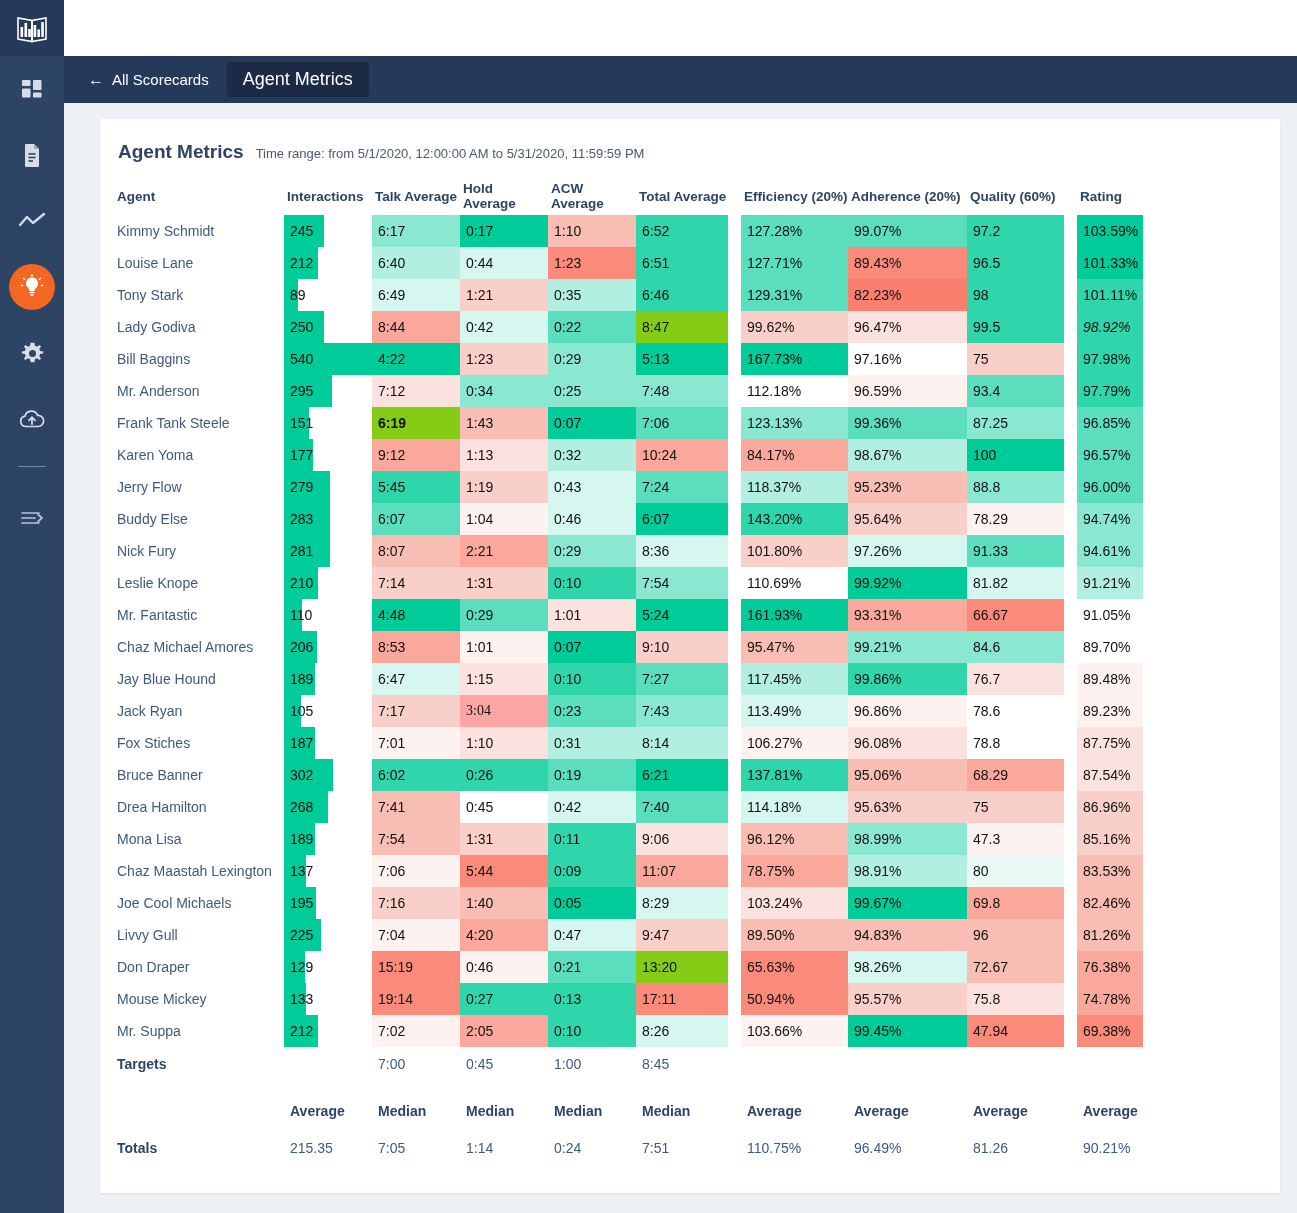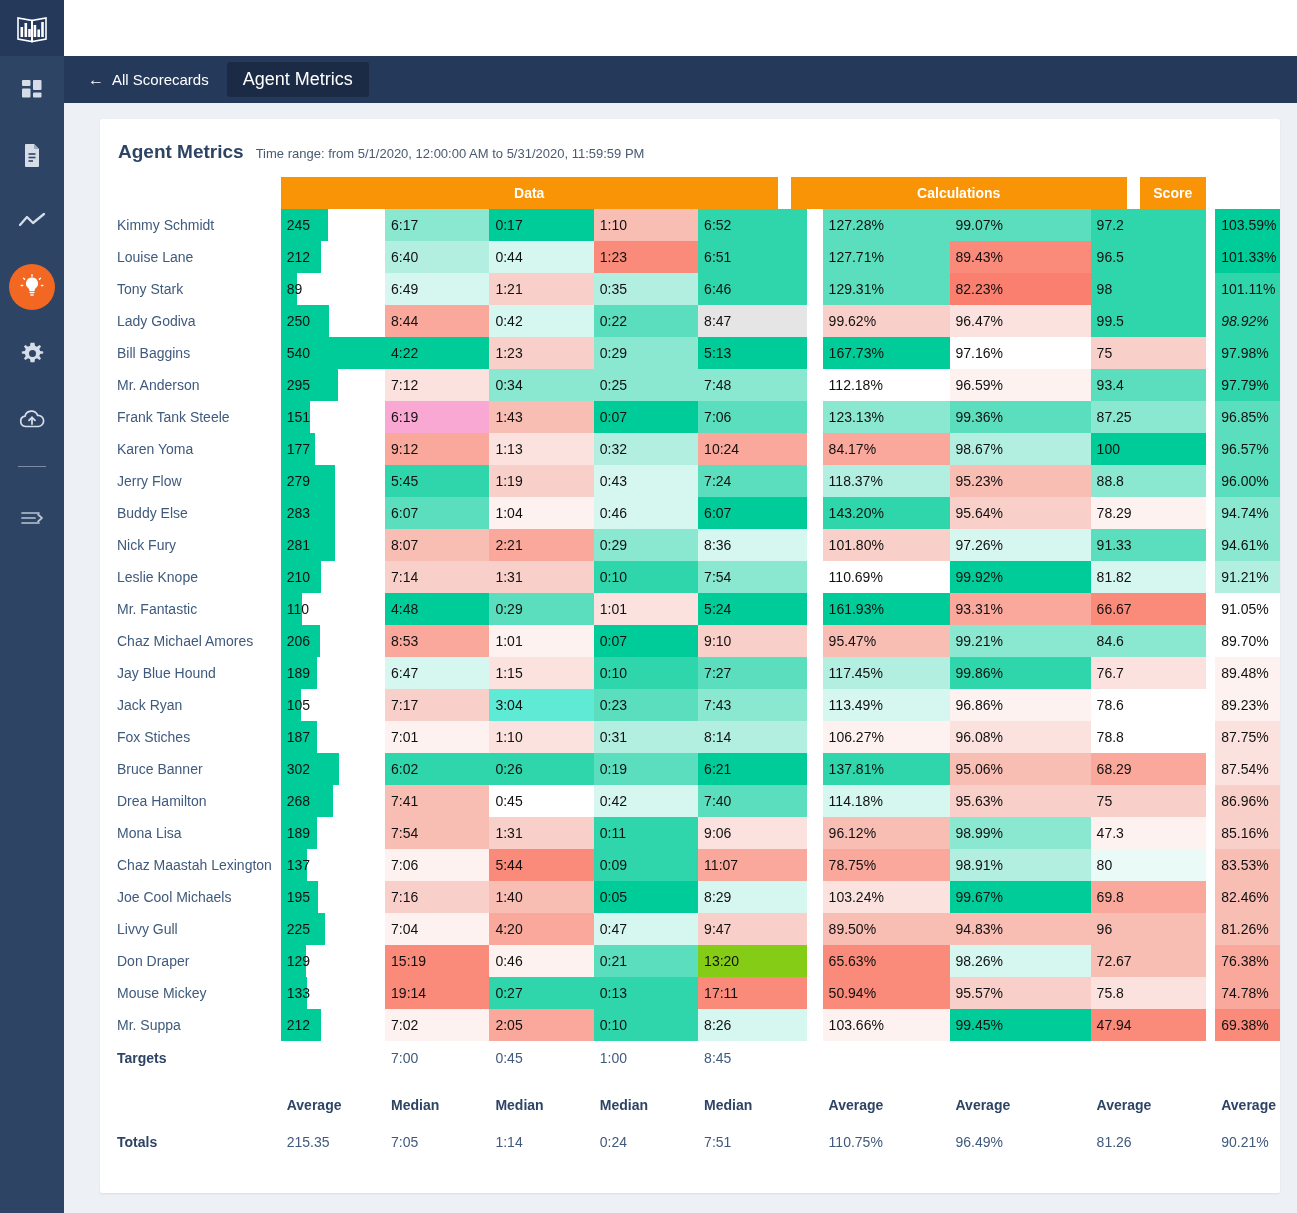--- a/index.html
+++ b/index.html
@@ -251,30 +251,32 @@
 
   <div id="card">
     <div id="card-head">
       <div id="page-title">Agent Metrics</div>
       <div id="time-range">Time range: from 5/1/2020, 12:00:00 AM to 5/31/2020, 11:59:59 PM</div>
     </div>
 
     <table id="metrics">
       <thead>
         <tr>
-          <th class="agent-col"></th>
-          <th class="grp-cell" colspan="9" style="padding:0">
-            <div style="display:flex;">
-              <div class="grp-band" style="width:497px">Data</div>
-              <div class="grp-gap"></div>
-              <div class="grp-band" style="width:336px">Calculations</div>
-              <div class="grp-gap"></div>
-              <div class="grp-band" style="width:66px">Score</div>
-            </div>
-          </th>
+          <th class="col-head agent-col">Agent</th>
+          <th class="col-head w-interactions">Interactions</th>
+          <th class="col-head w-talk">Talk Average</th>
+          <th class="col-head w-hold">Hold Average</th>
+          <th class="col-head w-acw">ACW Average</th>
+          <th class="col-head w-total">Total Average</th>
+          <th class="gap"></th>
+          <th class="col-head w-eff">Efficiency (20%)</th>
+          <th class="col-head w-adh">Adherence (20%)</th>
+          <th class="col-head w-qual">Quality (60%)</th>
+          <th class="gap"></th>
+          <th class="col-head w-rate">Rating</th>
         </tr>
       </thead>
       <tbody id="tbody">
           <tr>
             <td class="agent-name agent-col">Kimmy Schmidt</td>
             <td class="val w-interactions"><div class="bar" style="width: 45%; background: rgb(0, 204, 153);"></div><span class="txt">245</span></td>
             <td class="val w-talk" style="background: rgb(138, 231, 208);"><span class="txt">6:17</span></td>
             <td class="val w-hold" style="background: rgb(0, 204, 153);"><span class="txt">0:17</span></td>
             <td class="val w-acw" style="background: rgb(248, 189, 179);"><span class="txt">1:10</span></td>
             <td class="val w-total" style="background: rgb(47, 214, 171);"><span class="txt">6:52</span></td>
@@ -312,21 +314,21 @@
             <td class="val w-qual" style="background: rgb(47, 214, 171);"><span class="txt">98</span></td>
             <td class="gap"></td>
             <td class="val w-rate" style="background: rgb(47, 214, 171);"><span class="txt">101.11%</span></td>
           </tr>
           <tr>
             <td class="agent-name agent-col">Lady Godiva</td>
             <td class="val w-interactions"><div class="bar" style="width: 46%; background: rgb(0, 204, 153);"></div><span class="txt">250</span></td>
             <td class="val w-talk" style="background: rgb(249, 168, 155);"><span class="txt">8:44</span></td>
             <td class="val w-hold" style="background: rgb(214, 247, 239);"><span class="txt">0:42</span></td>
             <td class="val w-acw" style="background: rgb(91, 222, 189);"><span class="txt">0:22</span></td>
-            <td class="val w-total" style="background: #e5e5e5; margin-top: 28px;"><span class="txt">8:47</span></td>
+            <td class="val w-total" style="background: #84cc16; margin-top: 28px;"><span class="txt">8:47</span></td>
             <td class="gap"></td>
             <td class="val w-eff" style="background: rgb(249, 208, 201);"><span class="txt">99.62%</span></td>
             <td class="val w-adh" style="background: rgb(251, 226, 222);"><span class="txt">96.47%</span></td>
             <td class="val w-qual" style="background: rgb(47, 214, 171);"><span class="txt">99.5</span></td>
             <td class="gap"></td>
             <td class="val w-rate" style="background: rgb(47, 214, 171); font-style: italic;"><span class="txt">98.92%</span></td>
           </tr>
           <tr>
             <td class="agent-name agent-col">Bill Baggins</td>
             <td class="val w-interactions"><div class="bar" style="width: 100%; background: rgb(0, 204, 153);"></div><span class="txt">540</span></td>
@@ -351,21 +353,21 @@
             <td class="gap"></td>
             <td class="val w-eff" style="background: rgb(255, 255, 255);"><span class="txt">112.18%</span></td>
             <td class="val w-adh" style="background: rgb(253, 242, 240);"><span class="txt">96.59%</span></td>
             <td class="val w-qual" style="background: rgb(91, 222, 189);"><span class="txt">93.4</span></td>
             <td class="gap"></td>
             <td class="val w-rate" style="background: rgb(47, 214, 171);"><span class="txt">97.79%</span></td>
           </tr>
           <tr>
             <td class="agent-name agent-col">Frank Tank Steele</td>
             <td class="val w-interactions"><div class="bar" style="width: 28%; background: rgb(0, 204, 153);"></div><span class="txt">151</span></td>
-            <td class="val w-talk" style="background: #f9a8d4;"><span class="txt">6:19</span></td>
+            <td class="val w-talk" style="background: #84cc16; font-weight: bold;"><span class="txt">6:19</span></td>
             <td class="val w-hold" style="background: rgb(248, 189, 179);"><span class="txt">1:43</span></td>
             <td class="val w-acw" style="background: rgb(0, 204, 153);"><span class="txt">0:07</span></td>
             <td class="val w-total" style="background: rgb(91, 222, 189);"><span class="txt">7:06</span></td>
             <td class="gap"></td>
             <td class="val w-eff" style="background: rgb(138, 231, 208);"><span class="txt">123.13%</span></td>
             <td class="val w-adh" style="background: rgb(91, 222, 189);"><span class="txt">99.36%</span></td>
             <td class="val w-qual" style="background: rgb(138, 231, 208);"><span class="txt">87.25</span></td>
             <td class="gap"></td>
             <td class="val w-rate" style="background: rgb(91, 222, 189);"><span class="txt">96.85%</span></td>
           </tr>
@@ -478,21 +480,21 @@
             <td class="val w-eff" style="background: rgb(179, 239, 225);"><span class="txt">117.45%</span></td>
             <td class="val w-adh" style="background: rgb(47, 214, 171);"><span class="txt">99.86%</span></td>
             <td class="val w-qual" style="background: rgb(251, 226, 222);"><span class="txt">76.7</span></td>
             <td class="gap"></td>
             <td class="val w-rate" style="background: rgb(253, 242, 240);"><span class="txt">89.48%</span></td>
           </tr>
           <tr>
             <td class="agent-name agent-col">Jack Ryan</td>
             <td class="val w-interactions"><div class="bar" style="width: 19%; background: rgb(0, 204, 153);"></div><span class="txt">105</span></td>
             <td class="val w-talk" style="background: rgb(249, 208, 201);"><span class="txt">7:17</span></td>
-            <td class="val w-hold" style="background: #5eead4;"><span class="txt">3:04</span></td>
+            <td class="val w-hold" style="background: #fca5a5; font-family: Liberation Serif, serif;"><span class="txt">3:04</span></td>
             <td class="val w-acw" style="background: rgb(91, 222, 189);"><span class="txt">0:23</span></td>
             <td class="val w-total" style="background: rgb(138, 231, 208);"><span class="txt">7:43</span></td>
             <td class="gap"></td>
             <td class="val w-eff" style="background: rgb(214, 247, 239);"><span class="txt">113.49%</span></td>
             <td class="val w-adh" style="background: rgb(253, 242, 240);"><span class="txt">96.86%</span></td>
             <td class="val w-qual" style="background: rgb(255, 255, 255);"><span class="txt">78.6</span></td>
             <td class="gap"></td>
             <td class="val w-rate" style="background: rgb(253, 242, 240);"><span class="txt">89.23%</span></td>
           </tr>
           <tr>

